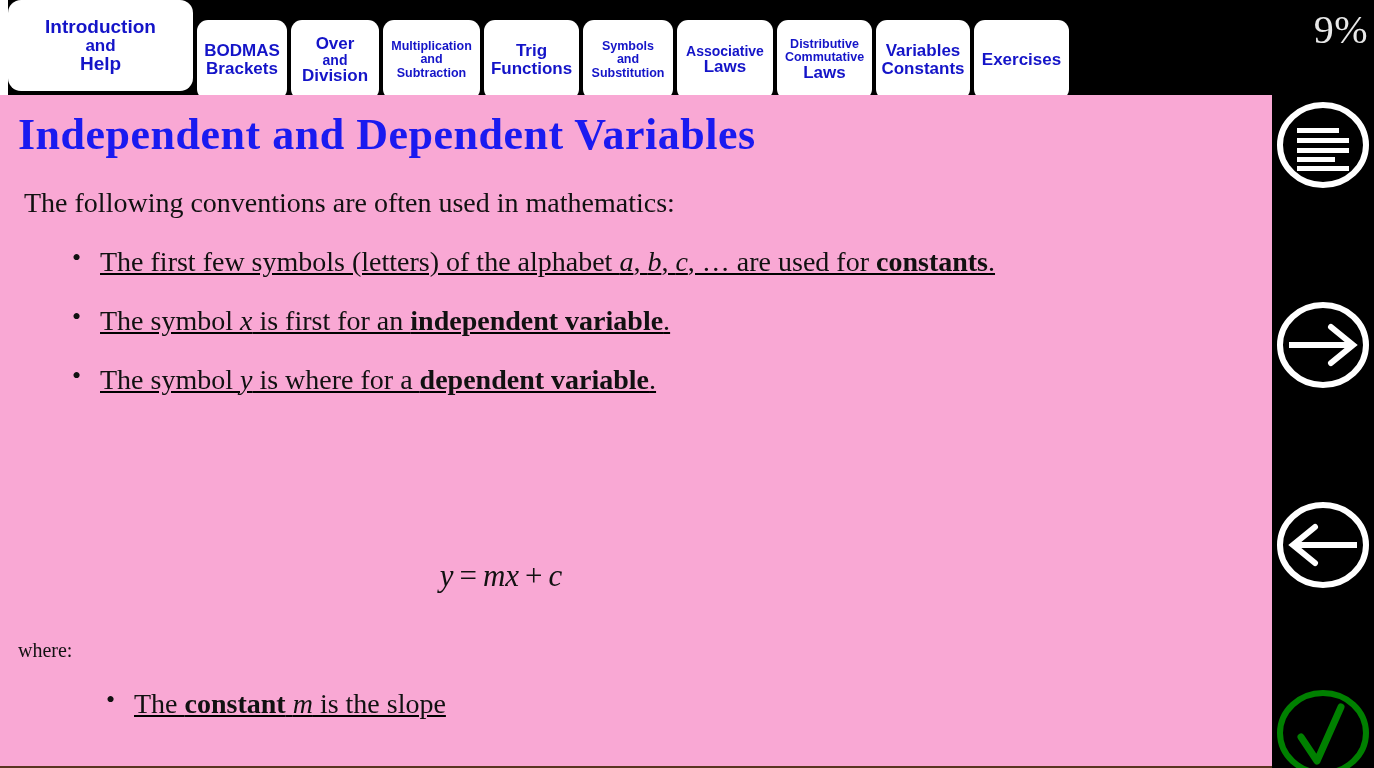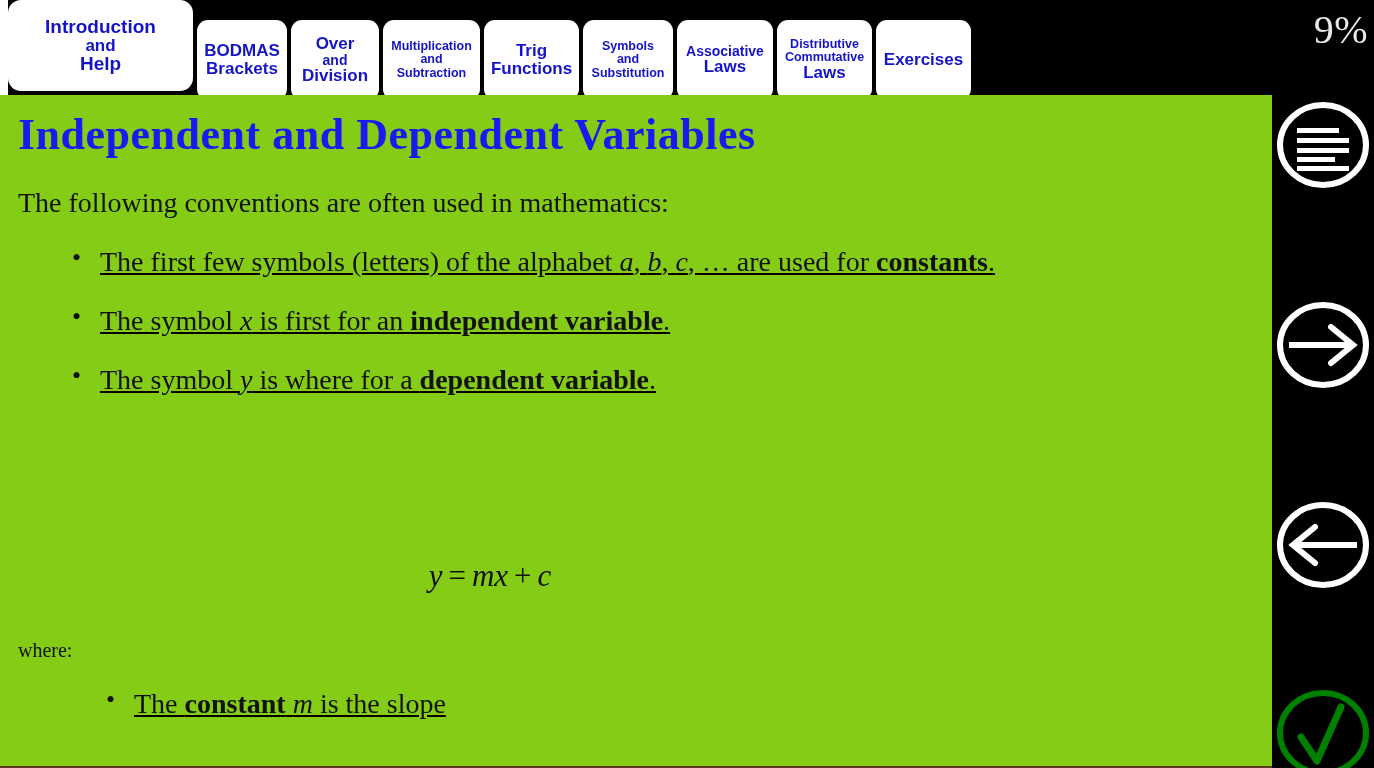--- a/index.html
+++ b/index.html
@@ -94,42 +94,42 @@
   }
   .side-cell svg { display: block; }
 
   
   #content {
     position: absolute;
     left: 0;
     top: 95px;
     width: 1272px;
     height: 673px;
-    background: #84cc16;
+    background: #f9a8d4;
     box-sizing: border-box;
     overflow: hidden;
   }
   #page-title {
     position: absolute;
     left: 18px;
     top: 14px;
     color: #1a1af0;
     font-weight: bold;
     font-size: 44px;
     letter-spacing: 0.5px;
     white-space: nowrap;
   }
   .body-text {
     font-size: 28px;
     color: #111111;
     line-height: 1.25;
   }
   #intro-line {
     position: absolute;
-    left: 18px;
+    left: 24px;
     top: 90px;
   }
   ul.bullets {
     position: absolute;
     margin: 0;
     padding: 0;
     list-style: none;
     text-decoration: underline;
   }
   ul.bullets li {
@@ -156,21 +156,21 @@
   #example-line {
     position: absolute;
     left: 18px;
     top: 392px;
     font-size: 28px;
     color: #111111;
   }
   #example-label { color: #1a1af0; font-weight: bold; }
   #equation {
     position: absolute;
-    left: 0;
+    left: 11px;
     top: 463px;
     width: 980px;
     text-align: center;
     font-size: 31px;
     font-style: italic;
     color: #111111;
   }
   #equation .op { font-style: normal; padding: 0 6px; }
   #where-line {
     position: absolute;
@@ -222,20 +222,24 @@
         <span class="ln tiny">Substitution</span>
       </div>
       <div class="tab normal" style="width: 96px;">
         <span class="ln sml">Associative</span>
         <span class="ln mid">Laws</span>
       </div>
       <div class="tab normal" style="width: 95px;">
         <span class="ln tiny">Distributive</span>
         <span class="ln tiny">Commutative</span>
         <span class="ln mid">Laws</span>
+      </div>
+      <div class="tab normal" style="width: 94px;">
+        <span class="ln mid">Variables</span>
+        <span class="ln mid">Constants</span>
       </div>
       <div class="tab normal" style="width: 95px;">
         <span class="ln mid">Exercises</span>
       </div>
     </div>
   <div id="percent-indicator">9%</div>
 </div>
 
 <div id="sidebar">
 

